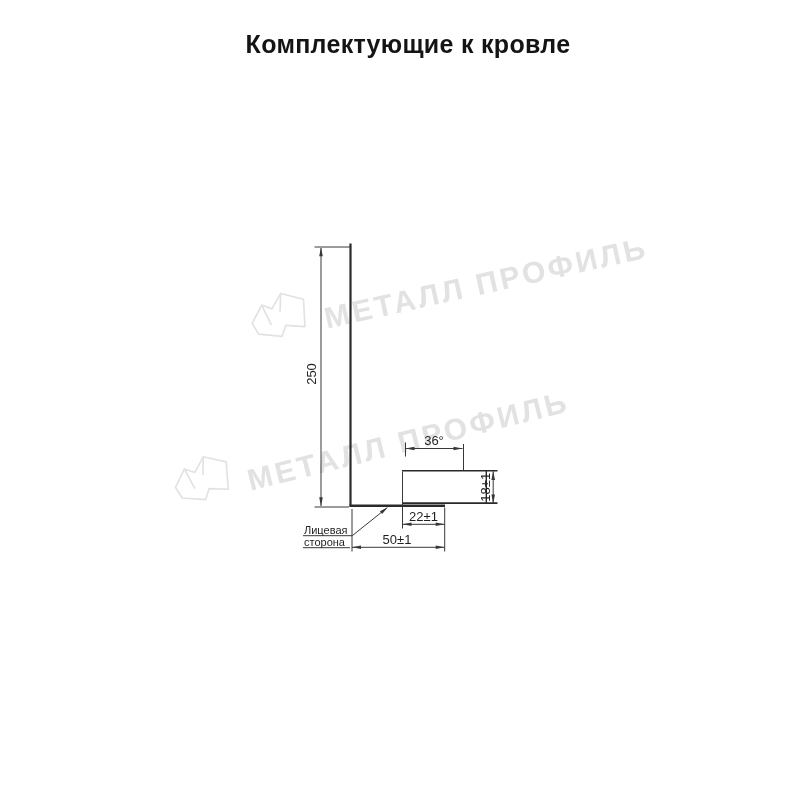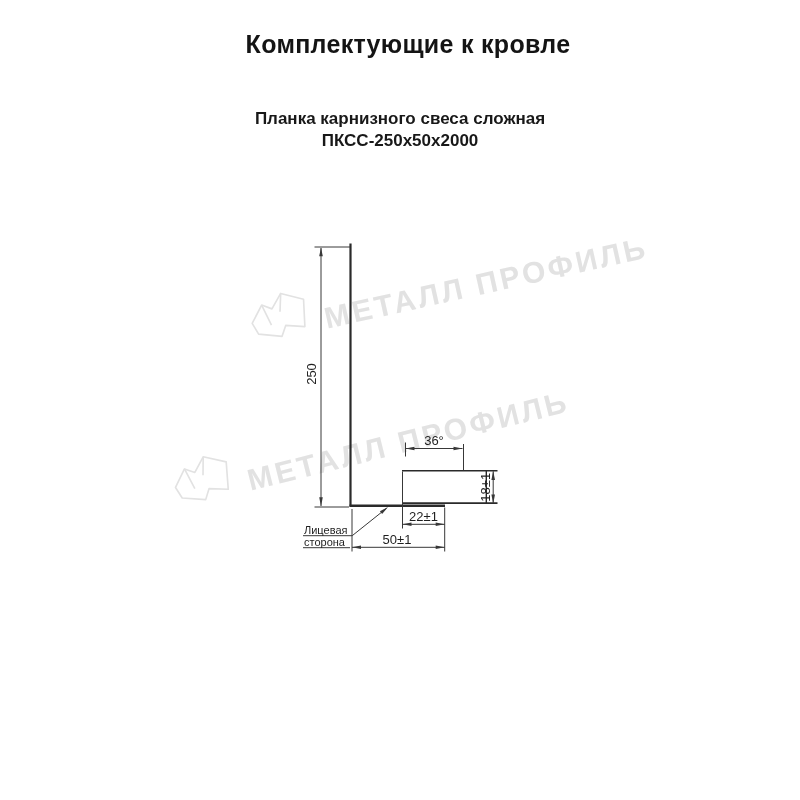--- a/index.html
+++ b/index.html
@@ -30,24 +30,20 @@
     position:absolute;left:20px;top:745px;font-size:14px;color:#1f1f1f;line-height:20px;
   }
 </style>
 </head>
 <body>
 
 <div class="page">
 
   <h1 class="title">Комплектующие к кровле</h1>
 
-  <div class="subtitle">
-    <div>Планка карнизного свеса сложная</div>
-    <div>ПКСС-250х50х2000</div>
-  </div>
 
   <div class="watermark wm1">
     <svg width="66" height="58" viewBox="0 0 100 88">
       <path d="M6 48 L26 24 L40 33 L58 13 L90 29 L83 70 L55 62 L46 77 L12 66 Z" fill="none" stroke="currentColor" stroke-width="2.5" stroke-linejoin="round"></path>
       <path d="M26 24 L34 57 M58 13 L51 40" fill="none" stroke="currentColor" stroke-width="2.5"></path>
     </svg>
     <span class="wm-text">МЕТАЛЛ ПРОФИЛЬ</span>
   </div>
 
   <div class="watermark wm2">

